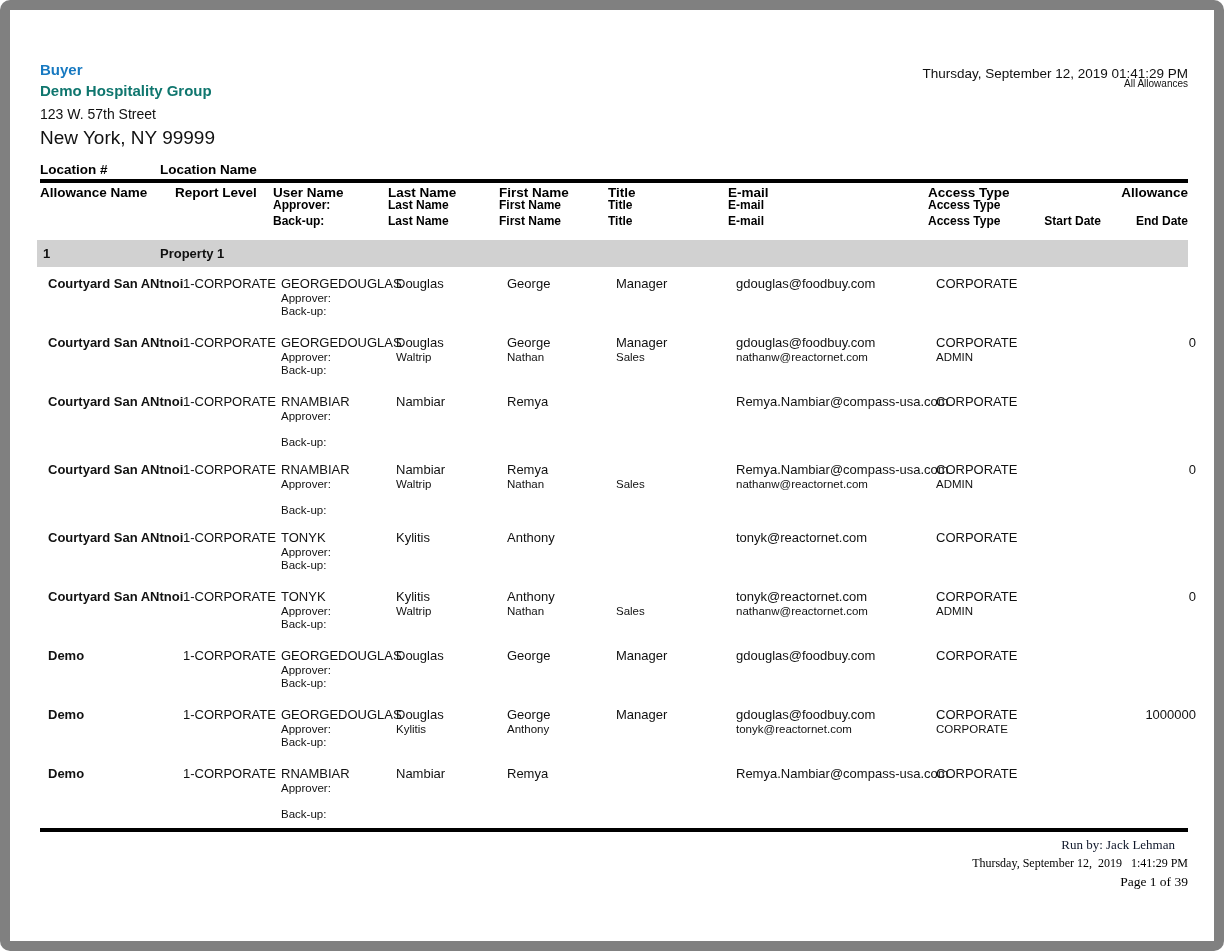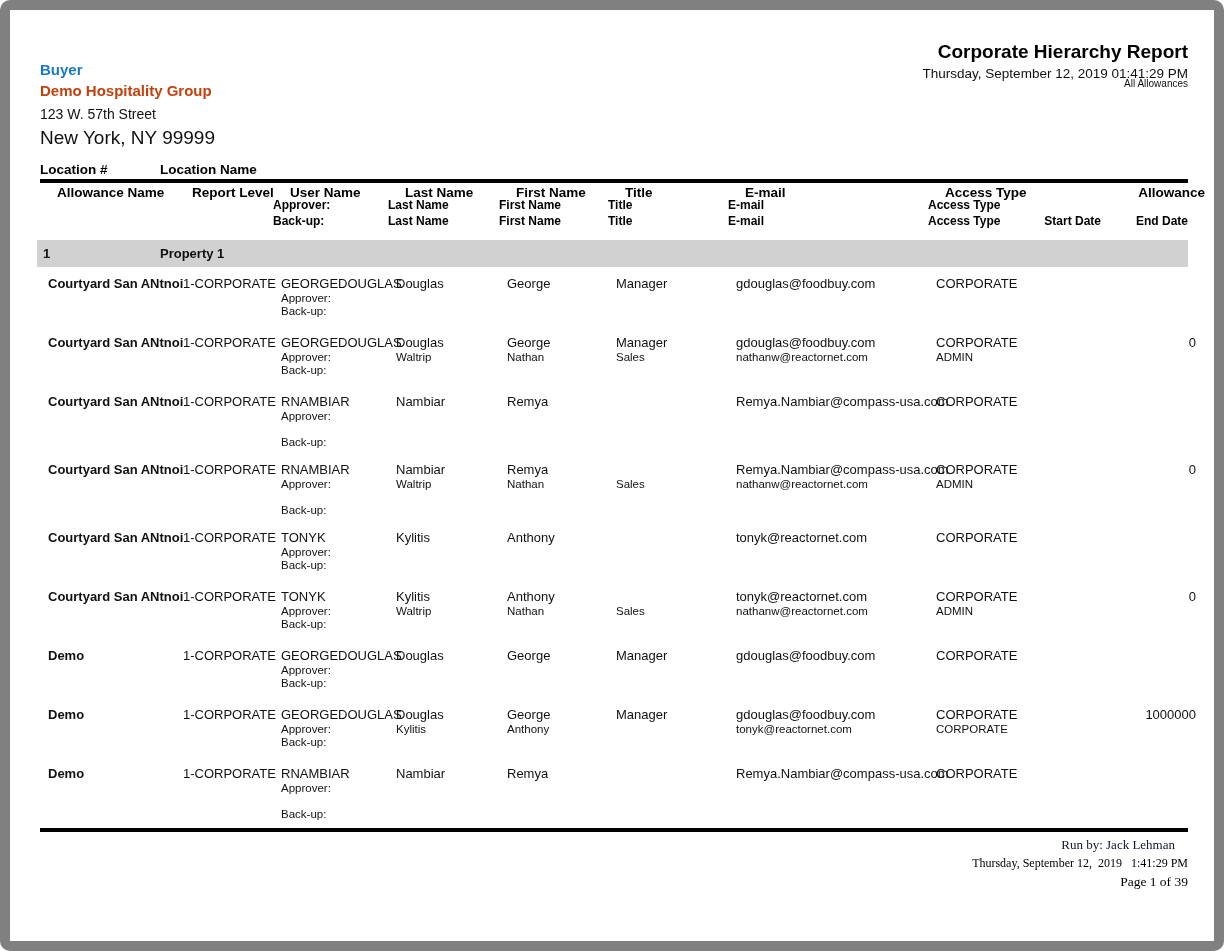--- a/index.html
+++ b/index.html
@@ -3,21 +3,21 @@
 <meta charset="utf-8">
 <style>
   html,body{margin:0;padding:0;width:1224px;height:951px;background:#ffffff;
     font-family:"Liberation Sans","DejaVu Sans",sans-serif;}
   .frame{position:absolute;inset:0;width:1224px;height:951px;background:var(--frame,#808080);border-radius:10px;}
   .page{position:absolute;left:10px;top:10px;width:1204px;height:931px;background:#fff;}
   .content{position:absolute;left:30px;top:0;width:1148px;height:931px;}
   .abs{position:absolute;white-space:nowrap;}
   
   .buyer{left:0;top:51px;font-size:15px;font-weight:bold;color:var(--accent,#1779c1);}
-  .company{left:0;top:72px;font-size:15px;font-weight:bold;color:#c2410c;}
+  .company{left:0;top:72px;font-size:15px;font-weight:bold;color:#0f766e;}
   .addr1{left:0;top:96px;font-size:14px;color:#111;}
   .addr2{left:0;top:117px;font-size:19px;color:#111;}
   .title{right:0;top:31px;font-size:19px;font-weight:bold;color:#000;}
   .datetime{right:0;top:56px;font-size:13.5px;color:#111;}
   .scope{right:0;top:68px;font-size:10px;color:#111;}
   
   .loc-num{left:0;top:152px;font-size:13.5px;font-weight:bold;}
   .loc-name{left:120px;top:152px;font-size:13.5px;font-weight:bold;}
   .rule{left:0;width:1148px;background:#000;height:4px;}
   .rule-top{top:169px;}
@@ -29,21 +29,21 @@
   .col-last{left:348px;}
   .col-first{left:459px;}
   .col-title{left:568px;}
   .col-email{left:688px;width:185px;white-space:normal;word-break:break-word;}
   .col-access{left:888px;}
   .col-allow{left:998px;width:150px;text-align:right;}
   .col-start{left:941px;width:120px;text-align:right;}
   
   .thead{left:0;top:176px;width:1148px;height:52px;}
   .thead span{position:absolute;font-weight:bold;color:#000;line-height:14px;}
-  .h-a{top:0;font-size:13.5px;margin-left:17px;}
+  .h-a{top:0;font-size:13.5px;}
   .h-b{top:12px;font-size:12px;}
   .h-c{top:28px;font-size:12px;}
   
   .group-bar{left:-3px;top:230px;width:1151px;height:27px;background:var(--groupbar,#d1d1d1);}
   .group-bar span{position:absolute;top:0;line-height:27px;font-size:13px;font-weight:bold;color:#111;}
   .g-num{left:6px;}
   .g-name{left:123px;}
   
   .rows{left:8px;top:265px;width:1148px;}
   .row{position:relative;height:59px;}
@@ -65,21 +65,20 @@
 
 <div class="frame"></div>
 <div class="page">
   <div class="content">
 
     <div class="abs buyer">Buyer</div>
     <div class="abs company">Demo Hospitality Group</div>
     <div class="abs addr1">123 W. 57th Street</div>
     <div class="abs addr2">New York, NY 99999</div>
 
-    <div class="abs title">Corporate Hierarchy Report</div>
     <div class="abs datetime">Thursday, September 12, 2019 01:41:29 PM</div>
     <div class="abs scope">All Allowances</div>
 
     <div class="abs loc-num">Location #</div>
     <div class="abs loc-name">Location Name</div>
     <div class="abs rule rule-top"></div>
 
     <div class="abs thead">
       <span class="h-a col-name">Allowance Name</span>
       <span class="h-a col-level">Report Level</span>

